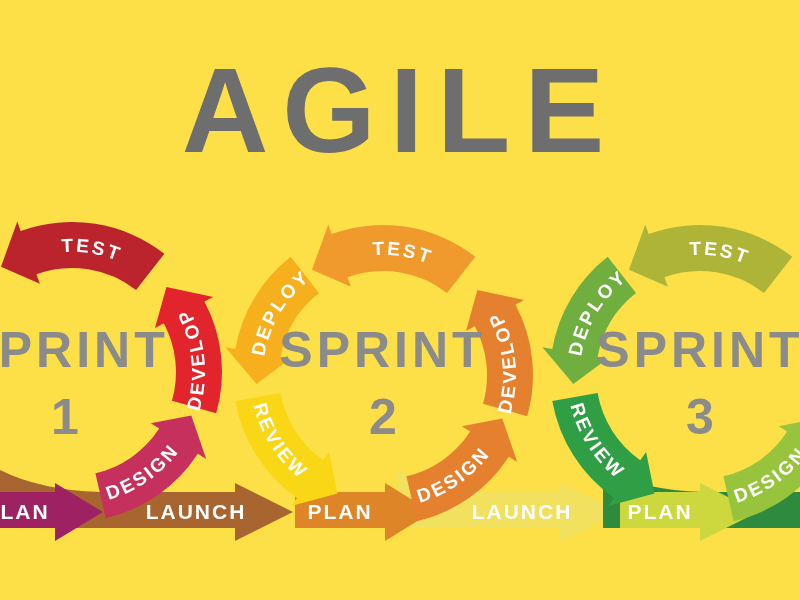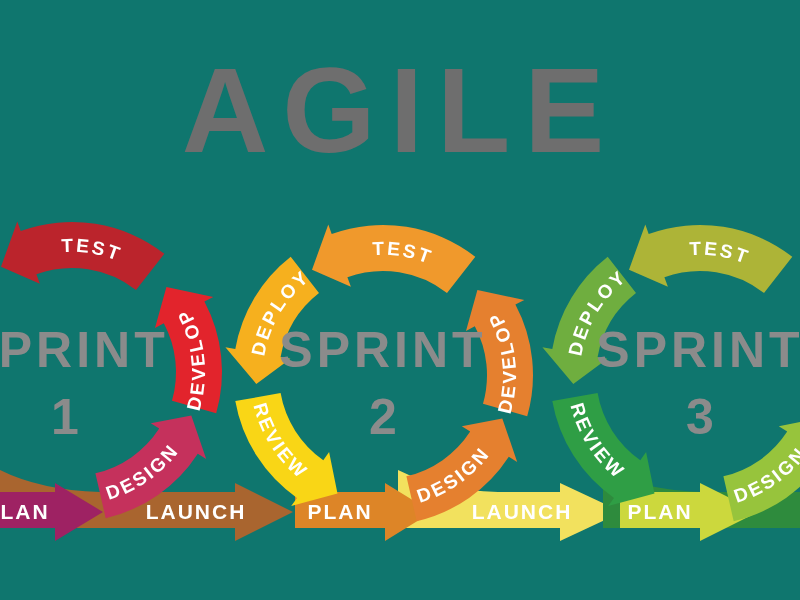--- a/index.html
+++ b/index.html
@@ -1,16 +1,16 @@
 <!DOCTYPE html>
 <html><head>
 <meta charset="utf-8">
 <style>
   html,body{margin:0;padding:0;background:#ffffff;}
-  .stage{position:relative;width:800px;height:600px;overflow:hidden;background:#0f766e;
+  .stage{position:relative;width:800px;height:600px;overflow:hidden;background:#fde047;
          font-family:"Liberation Sans", sans-serif;}
   svg{display:block;}
   .title-text{font-family:"Liberation Sans", sans-serif;font-weight:bold;font-size:120px;
               letter-spacing:14px;}
   .sprint-label{font-family:"Liberation Sans", sans-serif;font-weight:bold;font-size:50px;
                 letter-spacing:4px;}
   .sprint-number{font-family:"Liberation Sans", sans-serif;font-weight:bold;font-size:50px;}
   .arc-label{font-family:"Liberation Sans", sans-serif;font-weight:bold;font-size:19px;
              letter-spacing:2.5px;fill:#ffffff;}
   .flow-label{font-family:"Liberation Sans", sans-serif;font-weight:bold;font-size:21px;

